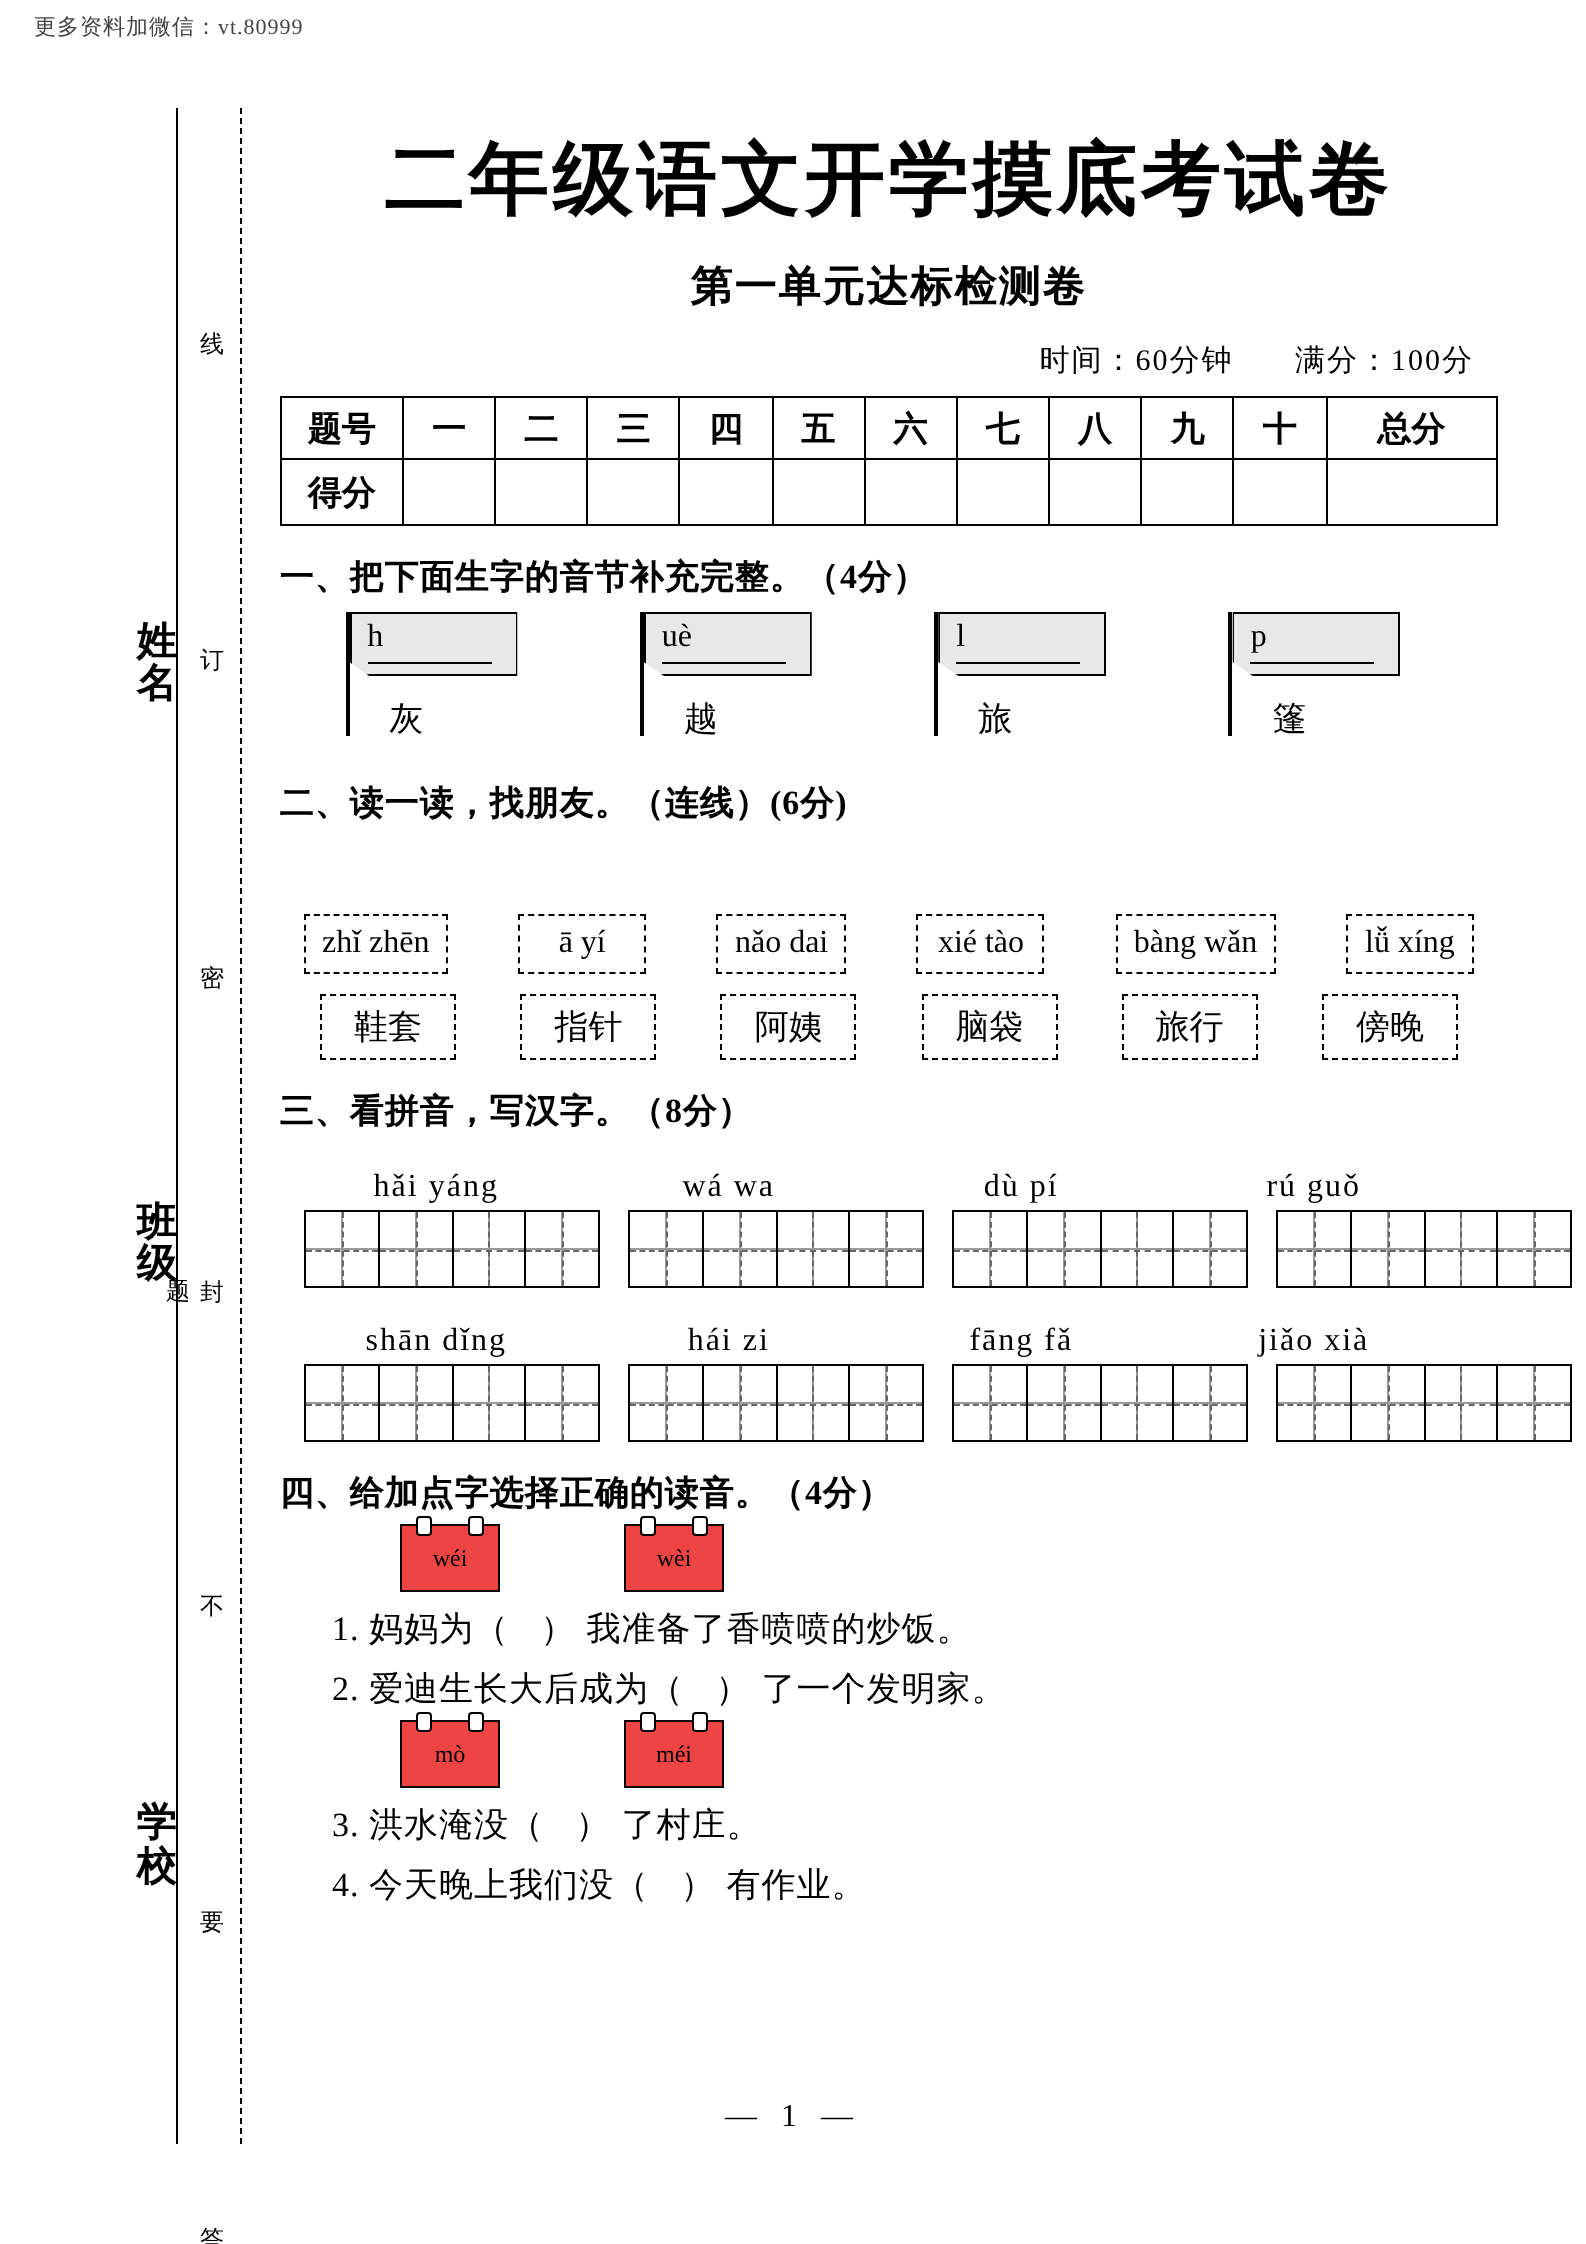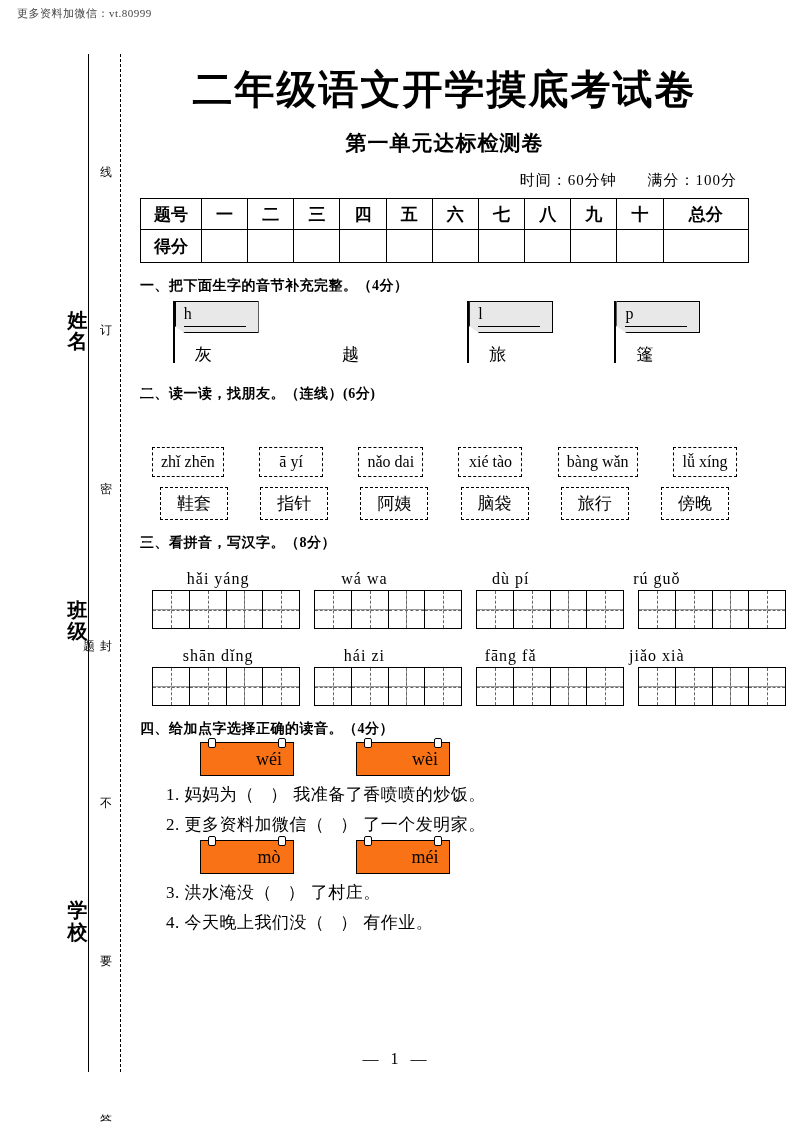--- a/index.html
+++ b/index.html
@@ -121,21 +121,21 @@
     text-align: center;
     font-size: 17px;
     font-weight: bold;
   }
   table.score td.lbl { width: 58px; }
   table.score tr.row2 td { height: 30px; }
 
   
   .sec {
     margin-top: 14px;
-    font-size: 14px;
+    font-size: 17px;
     font-weight: bold;
     letter-spacing: 0.5px;
   }
 
   
   .flags {
     margin-top: 6px;
     display: flex;
     justify-content: space-around;
     align-items: flex-start;
@@ -271,27 +271,26 @@
   .note-row {
     display: flex;
     padding-left: 60px;
     margin-top: 4px;
     gap: 62px;
   }
   .note {
     width: 48px;
     height: 32px;
     border: 1px solid #000;
-    background: #f97316;
+    background: #ef4444;
     position: relative;
-    font-size: 18px;
+    font-size: 12px;
     text-align: center;
     line-height: 32px;
     font-family: "Liberation Serif", serif;
-    padding-left: 44px;
   }
   .note::before {
     content: "";
     position: absolute;
     top: -5px;
     left: 7px;
     width: 6px;
     height: 8px;
     border: 1px solid #000;
     border-radius: 2px;
@@ -398,20 +397,27 @@
         <div class="flag">
           <div class="pole"></div>
           <div class="banner">
             <span class="py">h</span>
             <span class="blank"></span>
           </div>
         </div>
         <div class="hz">灰</div>
       </div>
       <div class="flag-unit">
+        <div class="flag">
+          <div class="pole"></div>
+          <div class="banner">
+            <span class="py">uè</span>
+            <span class="blank"></span>
+          </div>
+        </div>
         <div class="hz">越</div>
       </div>
       <div class="flag-unit">
         <div class="flag">
           <div class="pole"></div>
           <div class="banner">
             <span class="py">l</span>
             <span class="blank"></span>
           </div>
         </div>
@@ -683,21 +689,21 @@
       <div class="note-row">
         <div class="note">wéi</div>
         <div class="note">wèi</div>
       </div>
       <div class="q4-item">
         <span>1.</span>
         <span>妈妈为</span><span class="blank-paren">（     ）</span><span>我准备了香喷喷的炒饭。</span>
       </div>
       <div class="q4-item">
         <span>2.</span>
-        <span>更多资料加微信</span><span class="blank-paren">（     ）</span><span>了一个发明家。</span>
+        <span>爱迪生长大后成为</span><span class="blank-paren">（     ）</span><span>了一个发明家。</span>
       </div>
       <div class="note-row">
         <div class="note">mò</div>
         <div class="note">méi</div>
       </div>
       <div class="q4-item">
         <span>3.</span>
         <span>洪水淹没</span><span class="blank-paren">（     ）</span><span>了村庄。</span>
       </div>
       <div class="q4-item">

